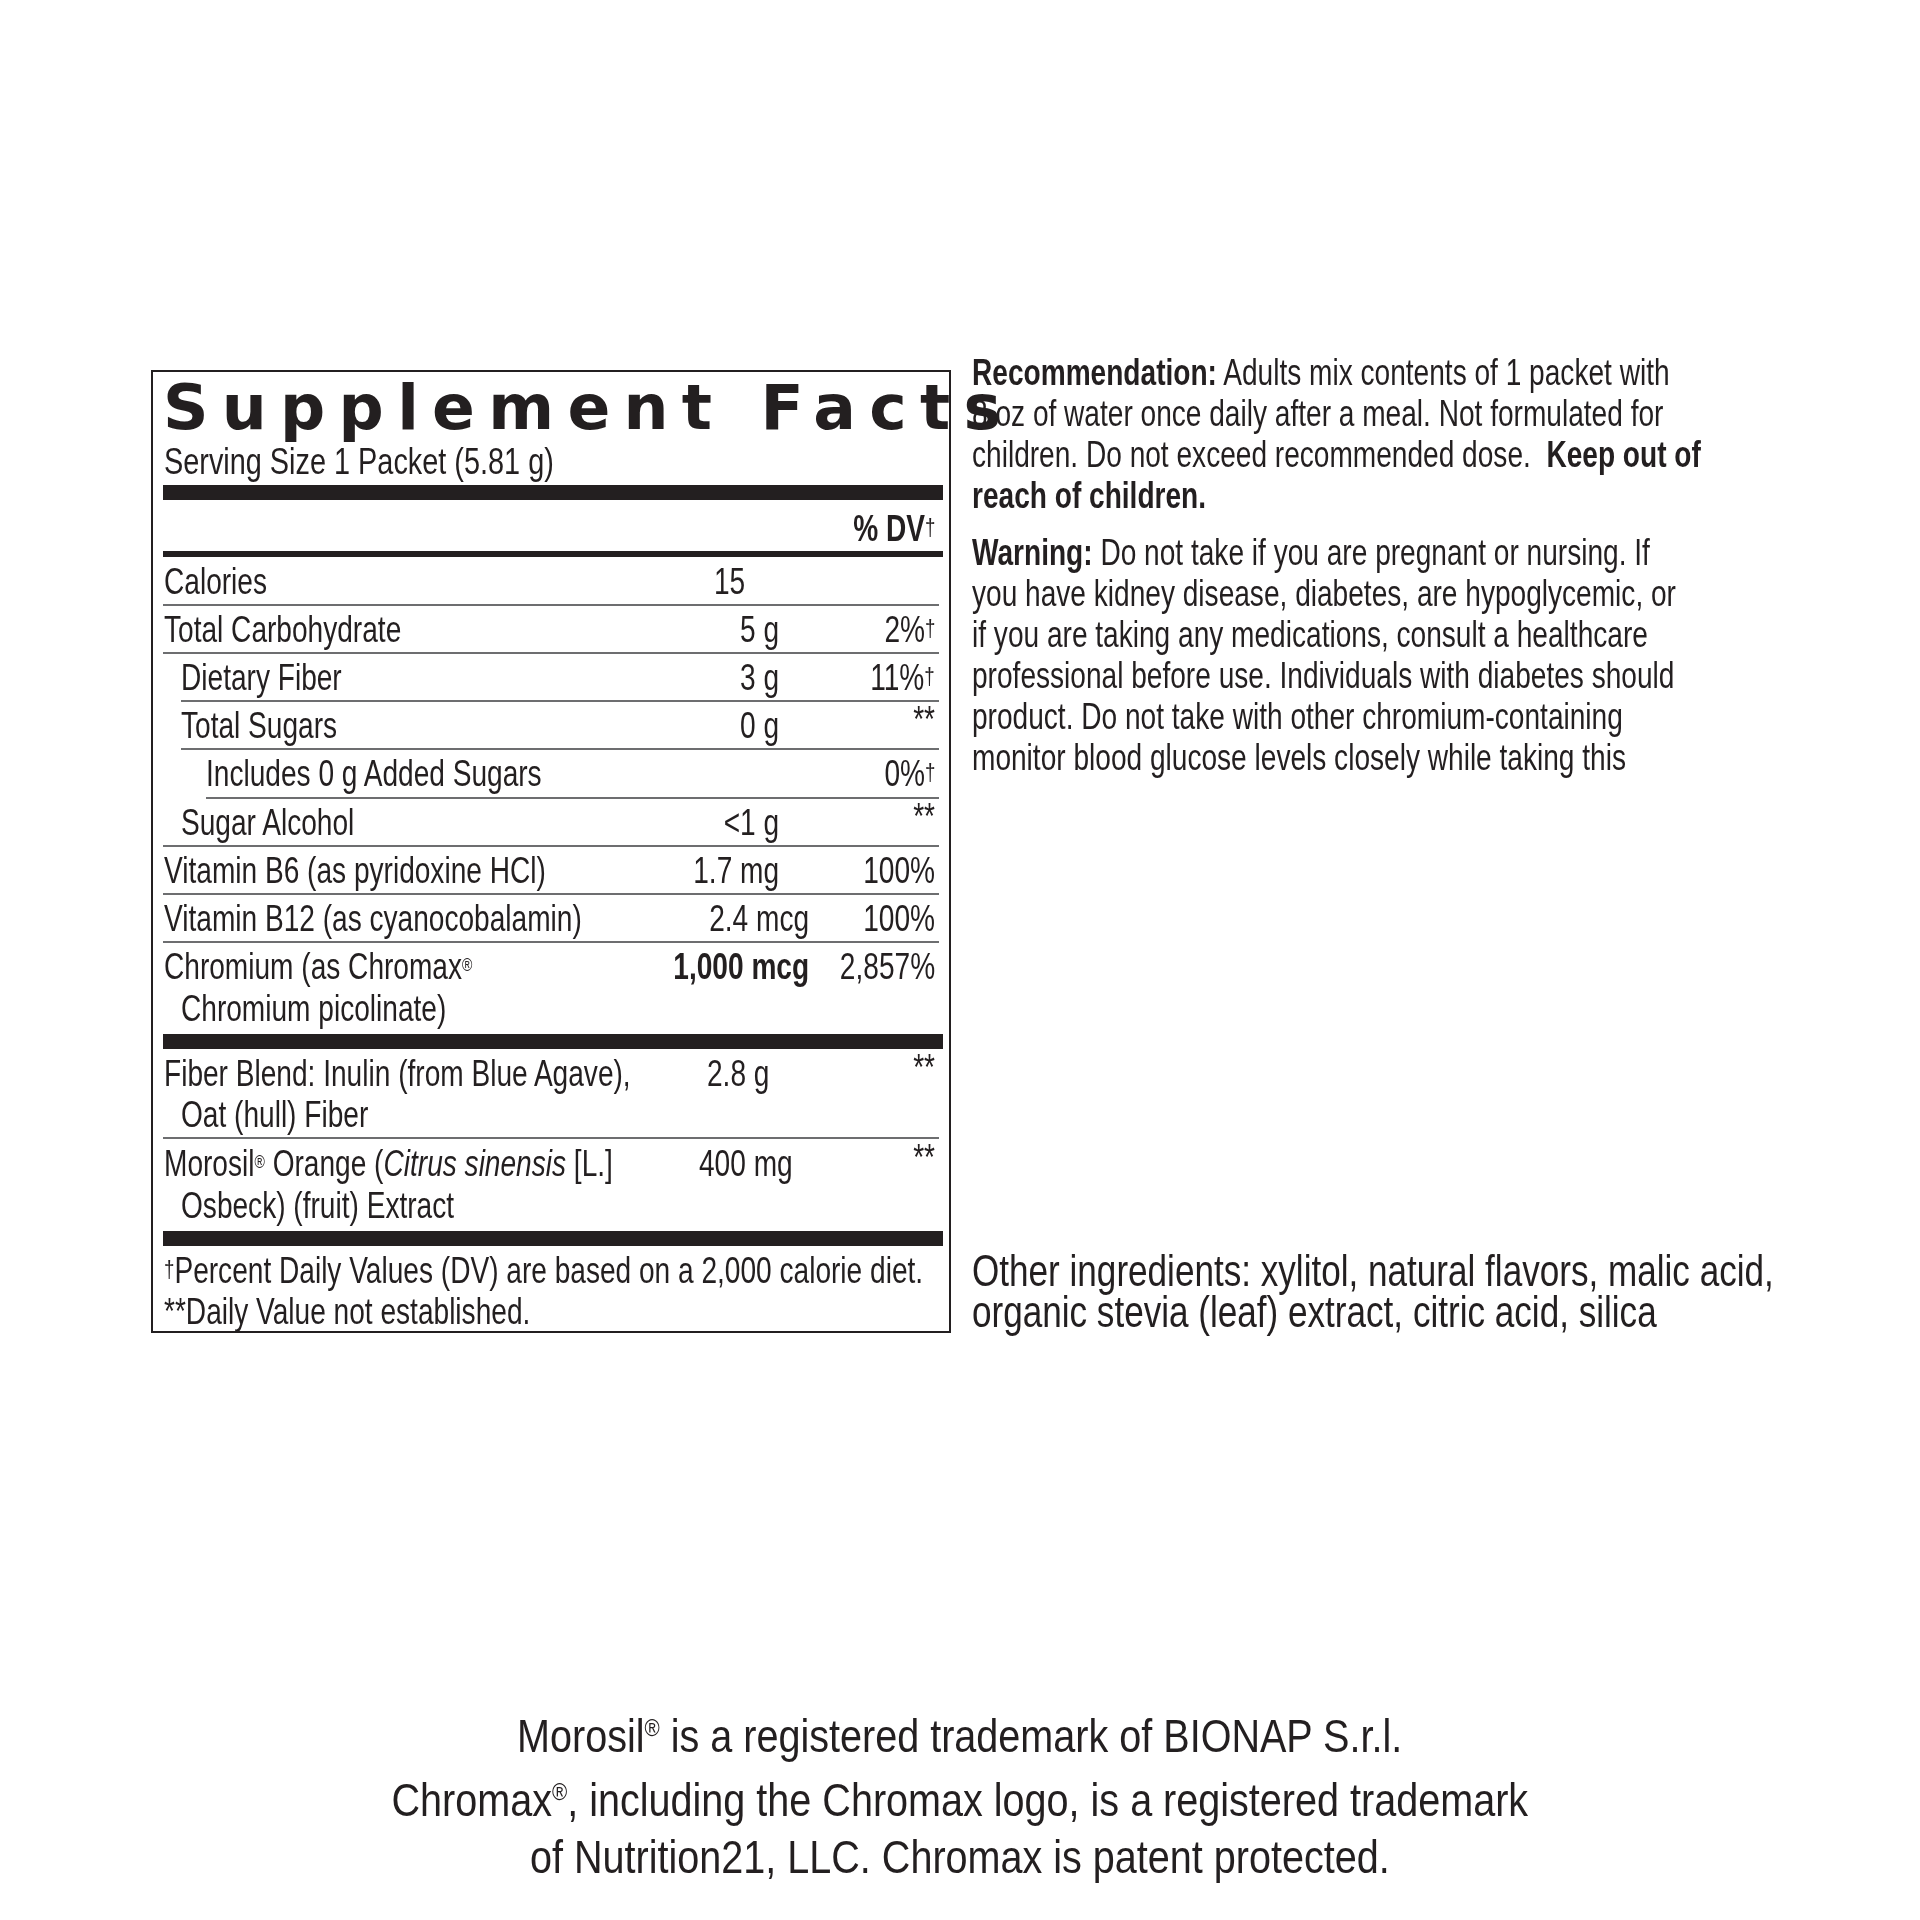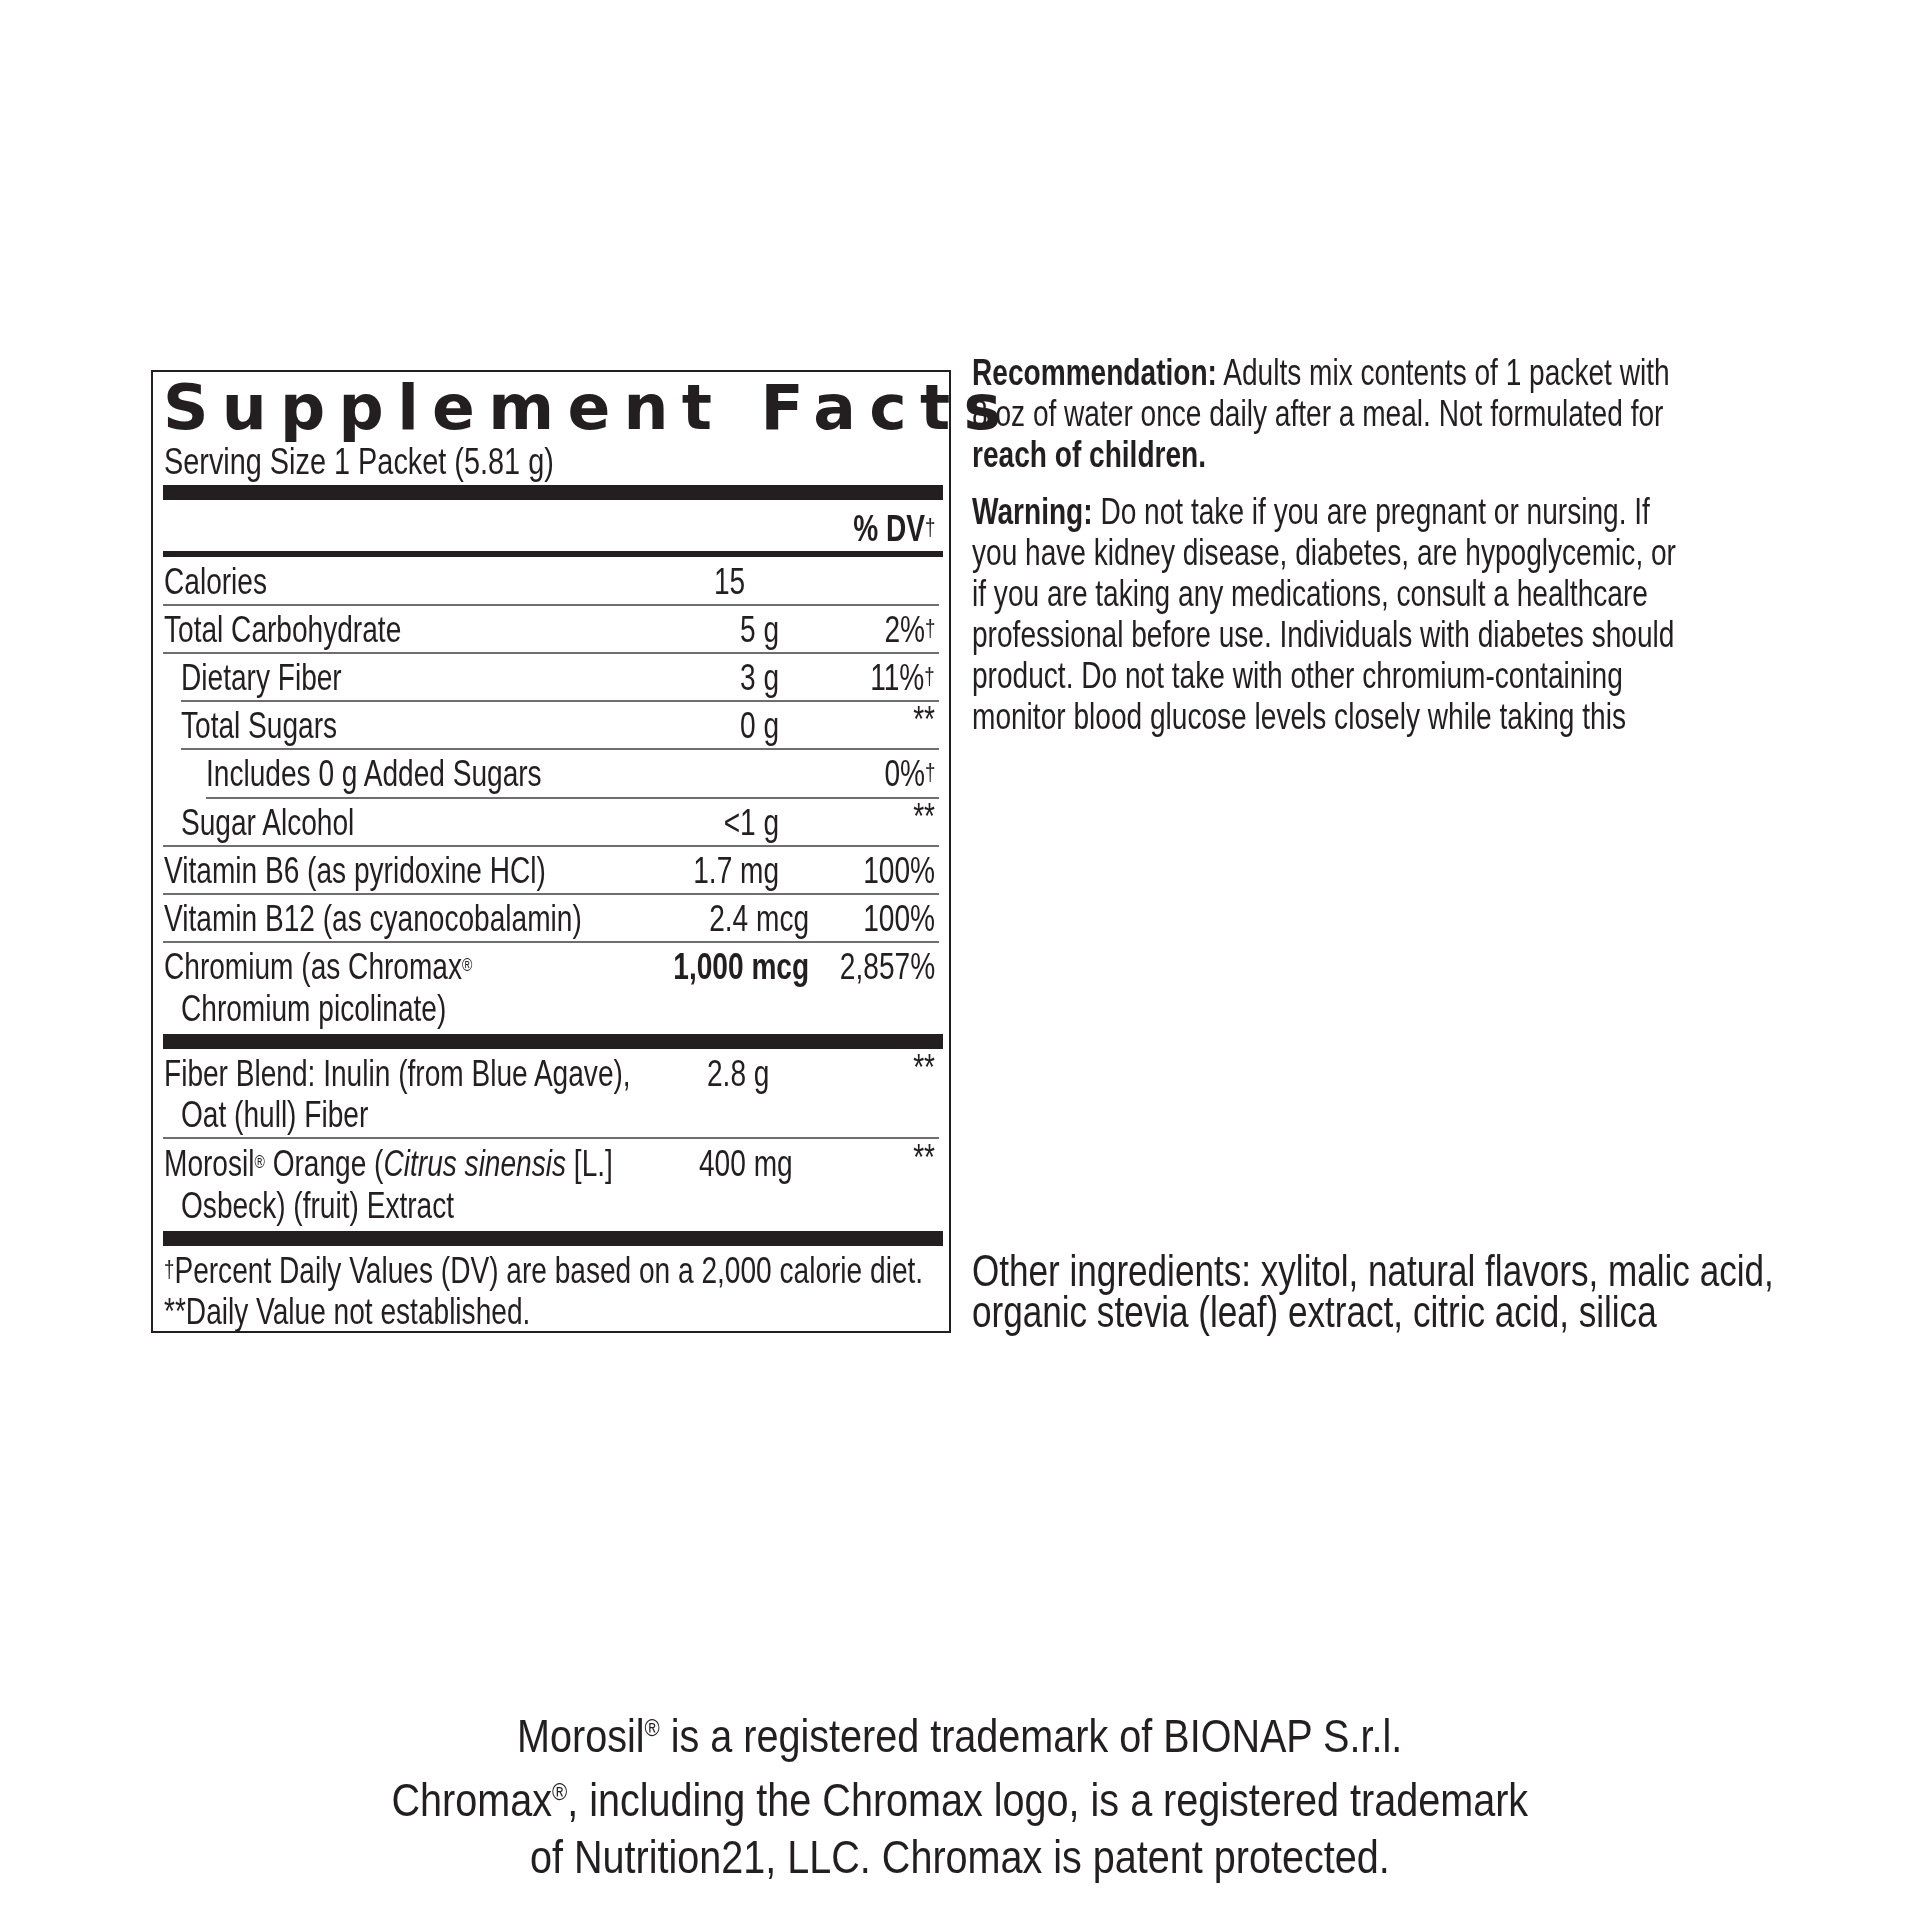--- a/index.html
+++ b/index.html
@@ -135,20 +135,21 @@
   </div>
   <div class="row-text name" style="top:918px;">
     <span class="cond">**Daily Value not established.</span>
   </div>
 </div>
 
 <div id="right-col">
   <div style="margin-bottom:16px;">
     <span class="para-line"><span class="cond"><b>Recommendation:</b><span> Adults mix contents of 1 packet with</span></span></span>
     <span class="para-line"><span class="cond">8 oz of water once daily after a meal. Not formulated for</span></span>
+    <span class="para-line"><span class="cond" style="white-space:pre;"><span>children. Do not exceed recommended dose.  </span><b>Keep out of</b></span></span>
     <span class="para-line"><span class="cond"><b>reach of children.</b></span></span>
   </div>
   <div>
     <span class="para-line"><span class="cond"><b>Warning:</b><span> Do not take if you are pregnant or nursing. If</span></span></span>
     <span class="para-line"><span class="cond">you have kidney disease, diabetes, are hypoglycemic, or</span></span>
     <span class="para-line"><span class="cond">if you are taking any medications, consult a healthcare</span></span>
     <span class="para-line"><span class="cond">professional before use. Individuals with diabetes should</span></span>
     <span class="para-line"><span class="cond">product. Do not take with other chromium-containing</span></span>
     <span class="para-line"><span class="cond">monitor blood glucose levels closely while taking this</span></span>
   </div>

